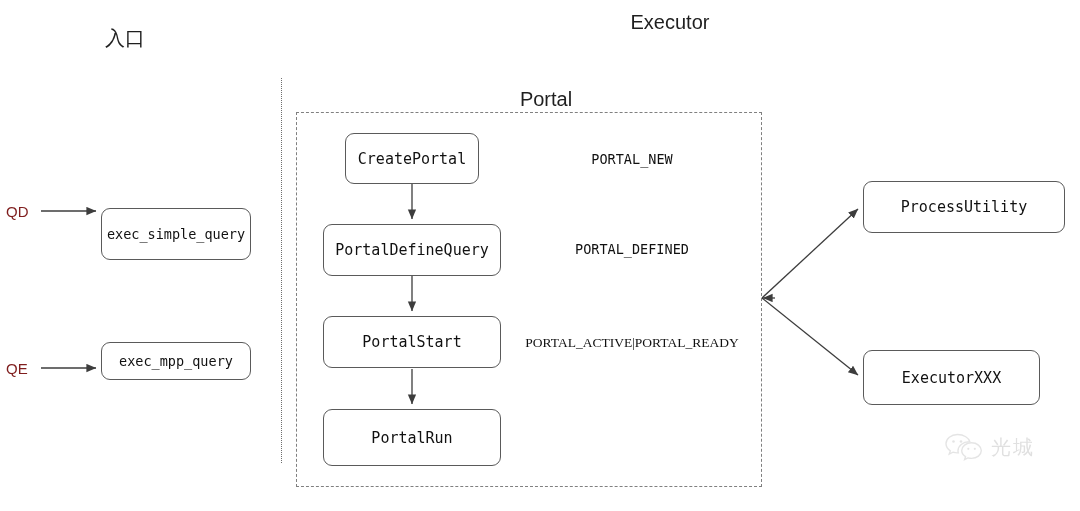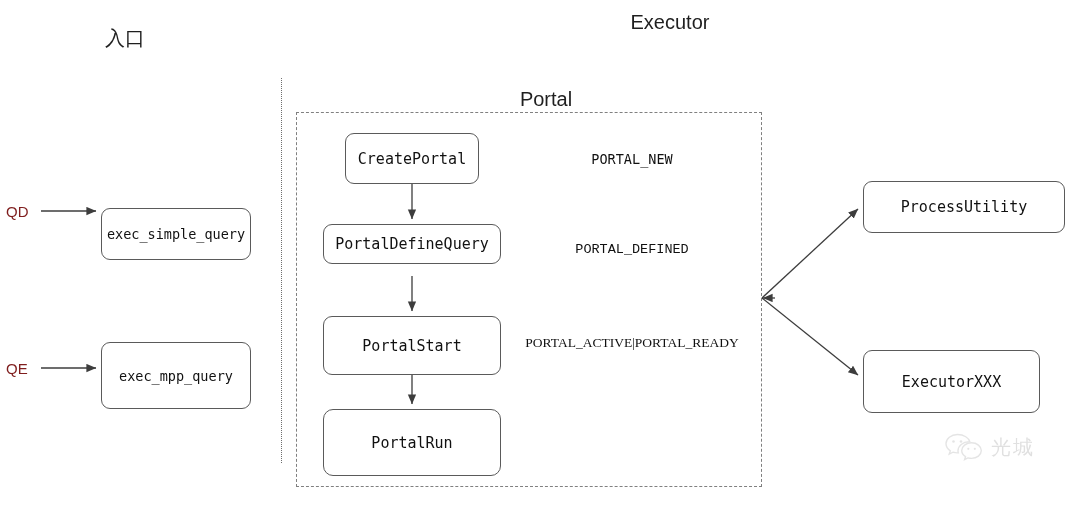--- a/index.html
+++ b/index.html
@@ -139,40 +139,40 @@
   <div class="exec-divider" style="left:281px; top:78px; height:385px;"></div>
 
   <div class="portal-frame" style="left:296px; top:112px; width:466px; height:375px;"></div>
 
   <div class="endpoint-label" style="left:6px; top:204px;">QD</div>
 
   <div class="endpoint-label" style="left:6px; top:361px;">QE</div>
 
   <div class="node small" style="left:101px; top:189px; width:150px; height:52px;margin-top:19px;">exec_simple_query</div>
 
-  <div class="node small" style="left:101px; top:342px; width:150px; height:67px;">exec_mpp_query</div>
+  <div class="node small" style="left:101px; top:342px; width:150px; height:38px;">exec_mpp_query</div>
 
   <div class="node" style="left:345px; top:133px; width:134px; height:51px;">CreatePortal</div>
 
-  <div class="node" style="left:323px; top:224px; width:178px; height:40px;">PortalDefineQuery</div>
+  <div class="node" style="left:323px; top:224px; width:178px; height:52px;">PortalDefineQuery</div>
 
-  <div class="node" style="left:323px; top:316px; width:178px; height:59px;">PortalStart</div>
+  <div class="node" style="left:323px; top:316px; width:178px; height:52px;">PortalStart</div>
 
-  <div class="node" style="left:323px; top:409px; width:178px; height:67px;border-radius:10px;">PortalRun</div>
+  <div class="node" style="left:323px; top:409px; width:178px; height:57px;">PortalRun</div>
 
   <div class="state-label" style="left:512px; top:153px; width:240px;">PORTAL_NEW</div>
 
-  <div class="state-label" style="left:512px; top:243px; width:240px;font-family:Liberation Mono, monospace;">PORTAL_DEFINED</div>
+  <div class="state-label" style="left:512px; top:243px; width:240px;">PORTAL_DEFINED</div>
 
   <div class="state-label" style="left:512px; top:336px; width:240px;font-family:Liberation Serif, serif;">PORTAL_ACTIVE|PORTAL_READY</div>
 
 
   <div class="node" style="left:863px; top:181px; width:202px; height:52px;">ProcessUtility</div>
 
-  <div class="node" style="left:863px; top:350px; width:177px; height:63px;">ExecutorXXX</div>
+  <div class="node" style="left:863px; top:350px; width:177px; height:55px;">ExecutorXXX</div>
 
   <div class="watermark" style="left:944px; top:432px;">
     <span style="display:inline-block; line-height:0;">
       <svg width="40" height="30" viewBox="0 0 40 30" xmlns="http://www.w3.org/2000/svg">
         <path d="M13.5 2.5C7 2.5 2 6.6 2 11.6c0 2.9 1.7 5.5 4.3 7.2l-1.1 3.4 3.8-2a14 14 0 0 0 4.5.7h.8c-.2-.7-.3-1.4-.3-2.1 0-5 4.9-9 11-9h.9C25.1 6 19.8 2.5 13.5 2.5z" fill="none" stroke="#a8a8a8" stroke-width="1.4"></path>
         <circle cx="9.5" cy="9.5" r="1.3" fill="#a8a8a8"></circle>
         <circle cx="17" cy="9.5" r="1.3" fill="#a8a8a8"></circle>
         <path d="M27.5 10.8c-5.4 0-9.8 3.5-9.8 7.8 0 2.5 1.5 4.7 3.8 6.1l-.9 2.9 3.2-1.7c1.2.3 2.4.5 3.7.5 5.4 0 9.8-3.5 9.8-7.8s-4.4-7.8-9.8-7.8z" fill="none" stroke="#a8a8a8" stroke-width="1.4"></path>
         <circle cx="24.3" cy="16.8" r="1.1" fill="#a8a8a8"></circle>
         <circle cx="30.8" cy="16.8" r="1.1" fill="#a8a8a8"></circle>

